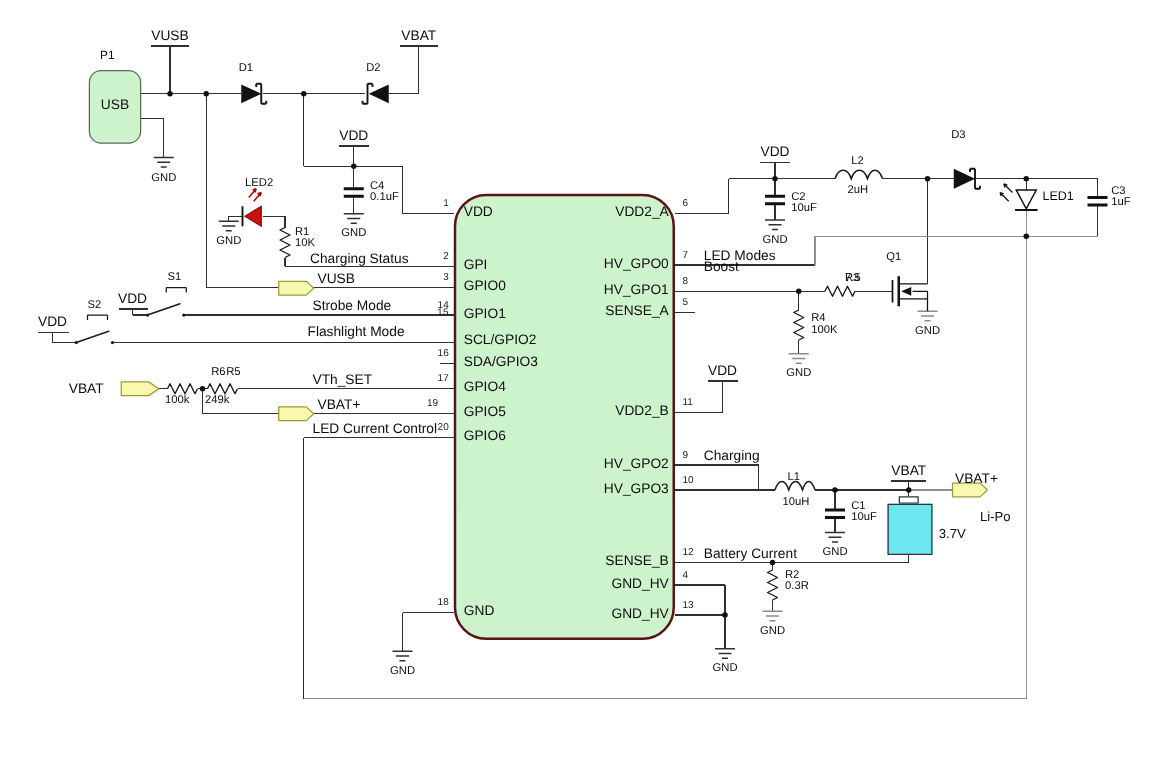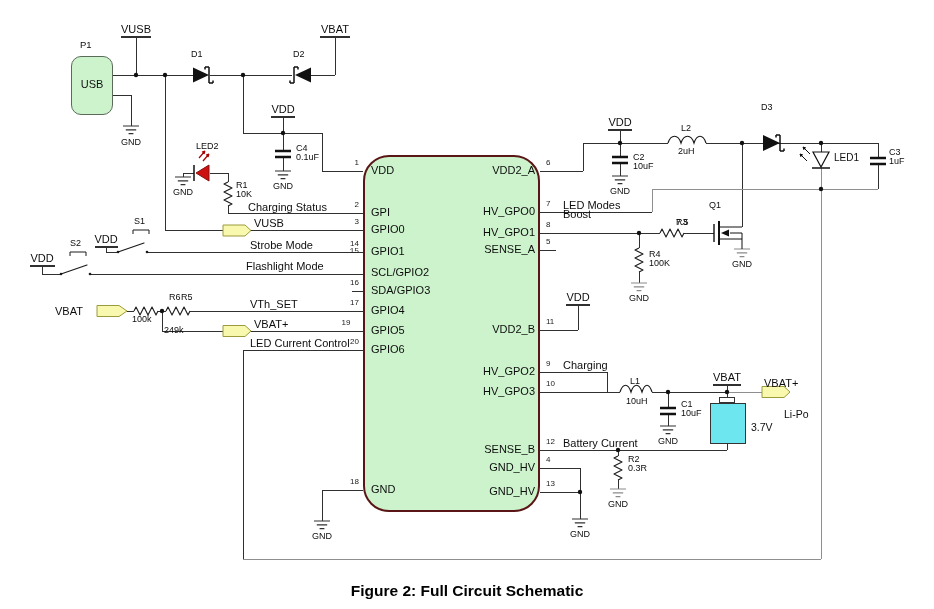--- a/index.html
+++ b/index.html
@@ -277,24 +277,23 @@
   <div class="lbl ref" style="left:678px;top:147px;">2uH</div>
   <div class="lbl ref" style="left:630px;top:377px;">L1</div>
   <div class="lbl ref" style="left:626px;top:397px;">10uH</div>
   <div class="lbl ref" style="left:656px;top:218px;margin-left:20px;">R3</div>
   <div class="lbl ref" style="left:676px;top:218px;">7.5</div>
   <div class="lbl ref" style="left:649px;top:250px;">R4</div>
   <div class="lbl ref" style="left:649px;top:259px;">100K</div>
   <div class="lbl ref" style="left:137px;top:293px;padding-left:44px;">R5</div>
   <div class="lbl ref" style="left:132px;top:315px;">100k</div>
   <div class="lbl ref" style="left:169px;top:293px;">R6</div>
-  <div class="lbl ref" style="left:164px;top:315px;margin-top:11px;">249k</div>
+  <div class="lbl ref" style="left:164px;top:315px;">249k</div>
   <div class="lbl ref" style="left:628px;top:455px;">R2</div>
   <div class="lbl ref" style="left:628px;top:464px;">0.3R</div>
   <div class="lbl ref" style="left:709px;top:201px;">Q1</div>
   <div class="lbl ref" style="left:134px;top:217px;">S1</div>
   <div class="lbl ref" style="left:70px;top:239px;">S2</div>
   <div class="lbl" style="left:751px;top:409px;font-size:10.5px;padding-left:33px;">Li-Po</div>
   <div class="lbl" style="left:751px;top:422px;font-size:10.5px;">3.7V</div>
 
-  <div class="caption">Figure 2: Full Circuit Schematic</div>
 
 </div>
 
 </body></html>

